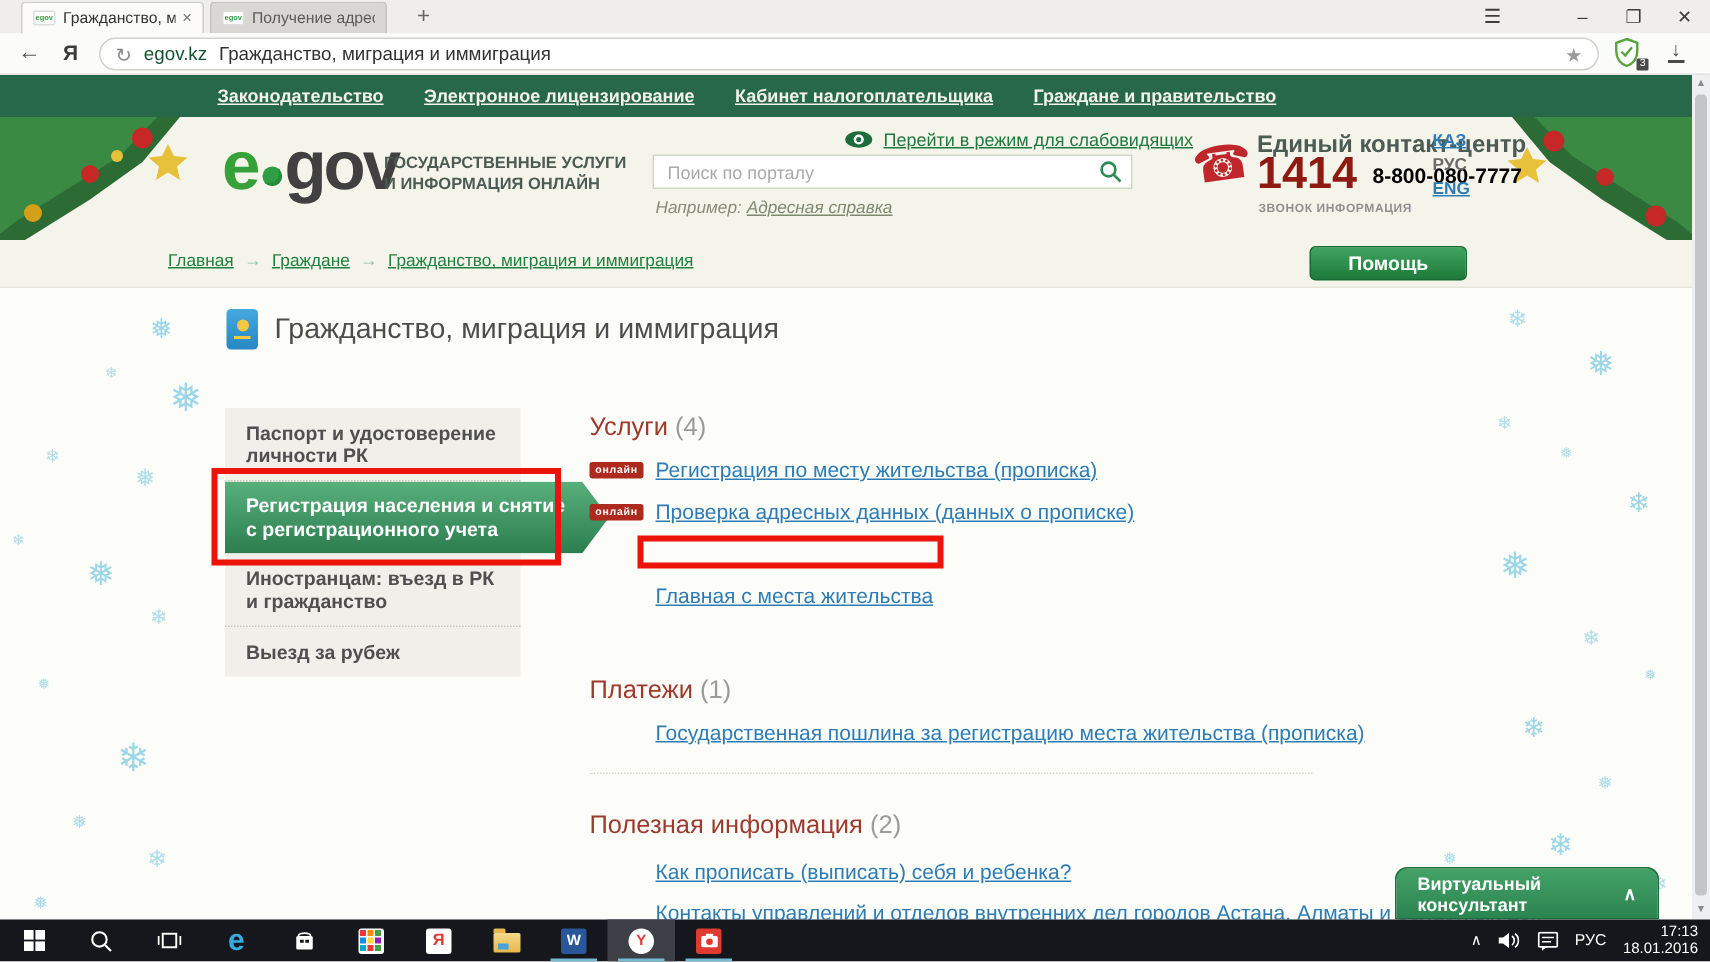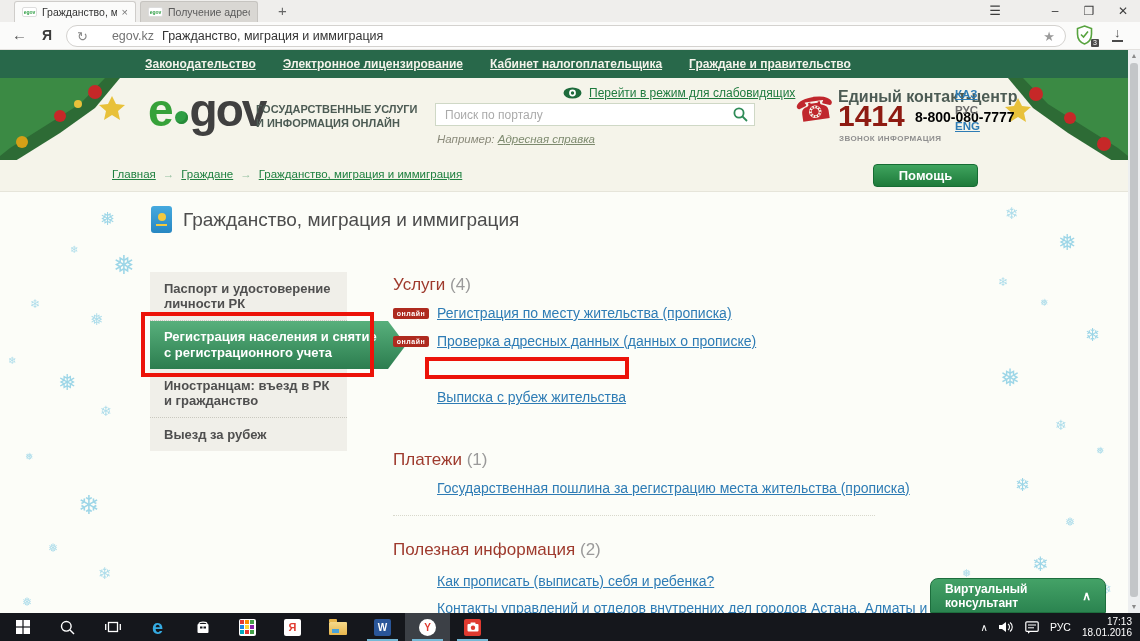--- a/index.html
+++ b/index.html
@@ -17,21 +17,21 @@
   .newtab { font-size:15px; color:#666; margin-left:12px; padding:0 8px; height:21px; line-height:20px; }
   .wincontrols { position:absolute; right:0; top:0; height:22px; display:flex; align-items:center; }
   .wc { width:34px; text-align:center; color:#3c3c3c; font-size:12px; line-height:22px; }
   .wc.menu { letter-spacing:0; font-size:13px; margin-right:26px; }
 
   .toolbar { position:absolute; top:22px; left:0; width:1140px; height:28px; background:#fbfbfa; border-bottom:1px solid #e4e2df; }
   .backbtn { position:absolute; left:12px; top:4px; font-size:15px; color:#555; }
   .ybtn { position:absolute; left:42px; top:5px; font-size:14px; font-weight:bold; color:#3a3a3a; }
   .addr { position:absolute; left:66px; top:3px; width:1000px; height:22px; background:#fff; border:1px solid #d4d2cf; border-radius:12px; display:flex; align-items:center; padding:0 10px; gap:8px; font-size:12.5px; }
   .addr .reload { color:#888; font-size:13px; }
-  .addr .domain { color:#737373;margin-left:16px; }
+  .addr .domain { color:#14532d; }
   .addr .ptitle { color:#333; }
   .addr .star { margin-left:auto; color:#9b9b9b; font-size:13px; }
   .shield { position:absolute; left:1076px; top:3px; width:20px; height:22px; }
   .shield .badge3 { position:absolute; right:-3px; bottom:0; background:#4a4a4a; color:#fff; font-size:7px; line-height:8px; padding:0 2px; border-radius:1px; }
   .dlbtn { position:absolute; left:1112px; top:4px; color:#4a4a4a; font-weight:bold; font-size:13px; border-bottom:2px solid #4a4a4a; line-height:14px; padding:0 2px; }
 
   
   .viewport { position:absolute; top:50px; left:0; width:1128px; height:563px; background:#fbfcf6; overflow:hidden; }
 
   .greennav { position:absolute; top:0; left:0; width:1128px; height:28px; background:#28684a; display:flex; align-items:center; gap:27px; padding-left:145px; }
@@ -304,21 +304,21 @@
       </div>
       <div class="svc-row" style="top:30px">
         <span class="badge">онлайн</span>
         <a>Регистрация по месту жительства (прописка)</a>
       </div>
       <div class="svc-row" style="top:58px">
         <span class="badge">онлайн</span>
         <a>Проверка адресных данных (данных о прописке)</a>
       </div>
       <div class="svc-row nobadge" style="top:114px">
-        <a>Выписка с рубеж жительства</a>
+        <a>Главная с места жительства</a>
       </div>
 
       <div class="sec-h" style="top:175px">
         <span>Платежи</span> <span class="count">(1)</span>
       </div>
       <div class="svc-row nobadge" style="top:205px">
         <a>Государственная пошлина за регистрацию места жительства (прописка)</a>
       </div>
 
       <div class="divider" style="top:240px"></div>

